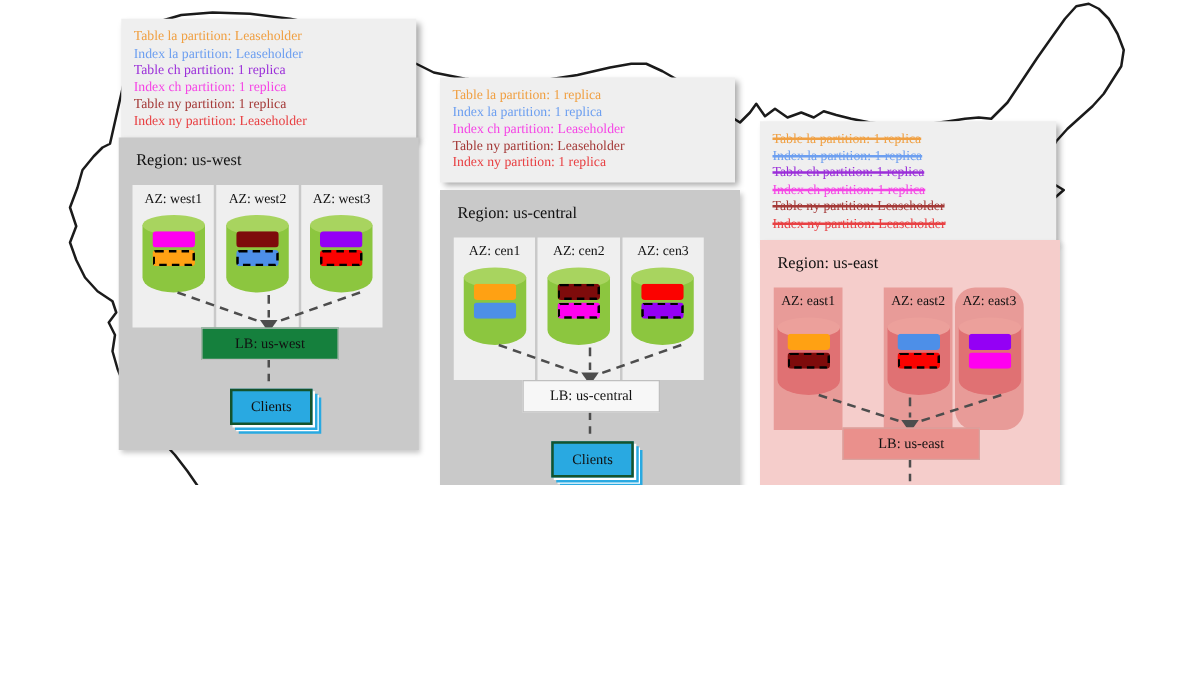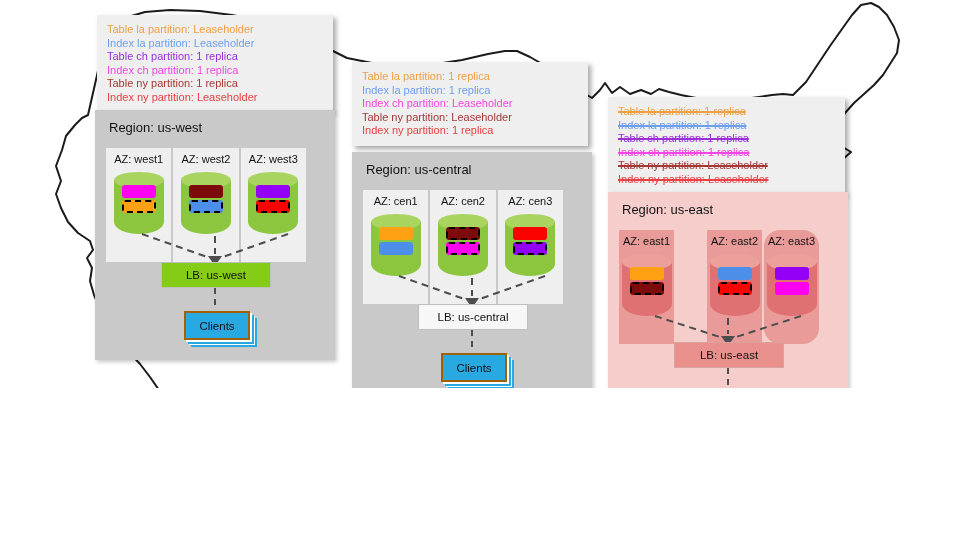--- a/index.html
+++ b/index.html
@@ -1,17 +1,17 @@
 <!DOCTYPE html>
 <html><head>
 <meta charset="utf-8">
 <style>
   html,body{margin:0;padding:0;background:#fff;}
   .canvas{position:relative;width:960px;height:388px;background:#fff;overflow:hidden;
-          font-family:Liberation Sans, sans-serif;color:#111;}
+          font-family:Liberation Serif, serif;color:#111;}
   svg.map{position:absolute;left:0;top:0;z-index:0;}
 
   
   .anno{position:absolute;background:#EFEFEF;box-shadow:3px 3px 5px rgba(0,0,0,.35);
         padding:8px 10px;z-index:2;}
   .anno-west{left:97px;top:15px;width:216px;}
   .anno-central{left:352px;top:62px;width:216px;}
   .anno-east{left:608px;top:97px;width:217px;}
   .anno-line{font-size:11px;line-height:13.5px;white-space:nowrap;}
   .anno-line.struck{text-decoration:line-through;text-decoration-thickness:1.5px;}
@@ -34,21 +34,21 @@
         flex-direction:column;gap:2px;align-items:center;}
   .bar{width:30px;height:9px;border-radius:3px;border:2px solid transparent;box-sizing:content-box;}
   .bar.leaseholder{border:2px dashed #000;}
 
   
   svg.connectors{position:absolute;left:0;top:0;width:240px;height:100%;pointer-events:none;}
 
   
   .lb{position:absolute;left:66px;top:152px;width:108px;height:24px;border:1px solid #BFBFBF;
       display:flex;align-items:center;justify-content:center;font-size:11.5px;white-space:nowrap;}
-  .clients{position:absolute;left:89px;top:201px;width:62px;height:25px;border:2px solid #a16207;
+  .clients{position:absolute;left:89px;top:201px;width:62px;height:25px;border:2px solid #14532d;
       display:flex;align-items:center;justify-content:center;font-size:11.5px;
       box-shadow:2px 2px 0 0 #fff,4px 4px 0 0 #29A9E1,5px 5px 0 0 #fff,7px 7px 0 0 #29A9E1;}
   .region-east .lb{border-color:#D8A29E;}
   .region-east .clients{border-color:#C06A66;
       box-shadow:2px 2px 0 0 #fff,4px 4px 0 0 #EF8E8A,5px 5px 0 0 #fff,7px 7px 0 0 #EF8E8A;}
 
   
   .legend{position:absolute;left:96px;top:449px;z-index:1;display:flex;align-items:center;gap:8px;}
   .legend-swatch{width:28px;height:10px;border:2px dashed #000;background:#fff;border-radius:2px;}
   .legend-label{font-size:12px;}
@@ -140,21 +140,21 @@
         </div>
       </div>
     </div>
     <svg class="connectors" viewBox="0 0 240 250">
       <line x1="47" y1="124" x2="115" y2="148" stroke="#4D4D4D" stroke-width="2" stroke-dasharray="7 5"></line>
       <line x1="120" y1="126" x2="120" y2="144" stroke="#4D4D4D" stroke-width="2" stroke-dasharray="7 5"></line>
       <line x1="193" y1="124" x2="125" y2="148" stroke="#4D4D4D" stroke-width="2" stroke-dasharray="7 5"></line>
       <polygon points="113,146 127,146 120,156" fill="#4D4D4D"></polygon>
       <line x1="120" y1="178" x2="120" y2="199" stroke="#4D4D4D" stroke-width="2" stroke-dasharray="6 5"></line>
     </svg>
-    <div class="lb" style="background: #84cc16;">
+    <div class="lb" style="background: #15803d;">
       <span>LB: us-west</span>
     </div>
     <div class="clients" style="background: rgb(41, 169, 225);">
       <span>Clients</span>
     </div>
   </div>
 
   <div class="region region-central" style="background: rgb(201, 201, 201);">
     <div class="region-title">Region: us-central</div>
     <div class="az-row">

